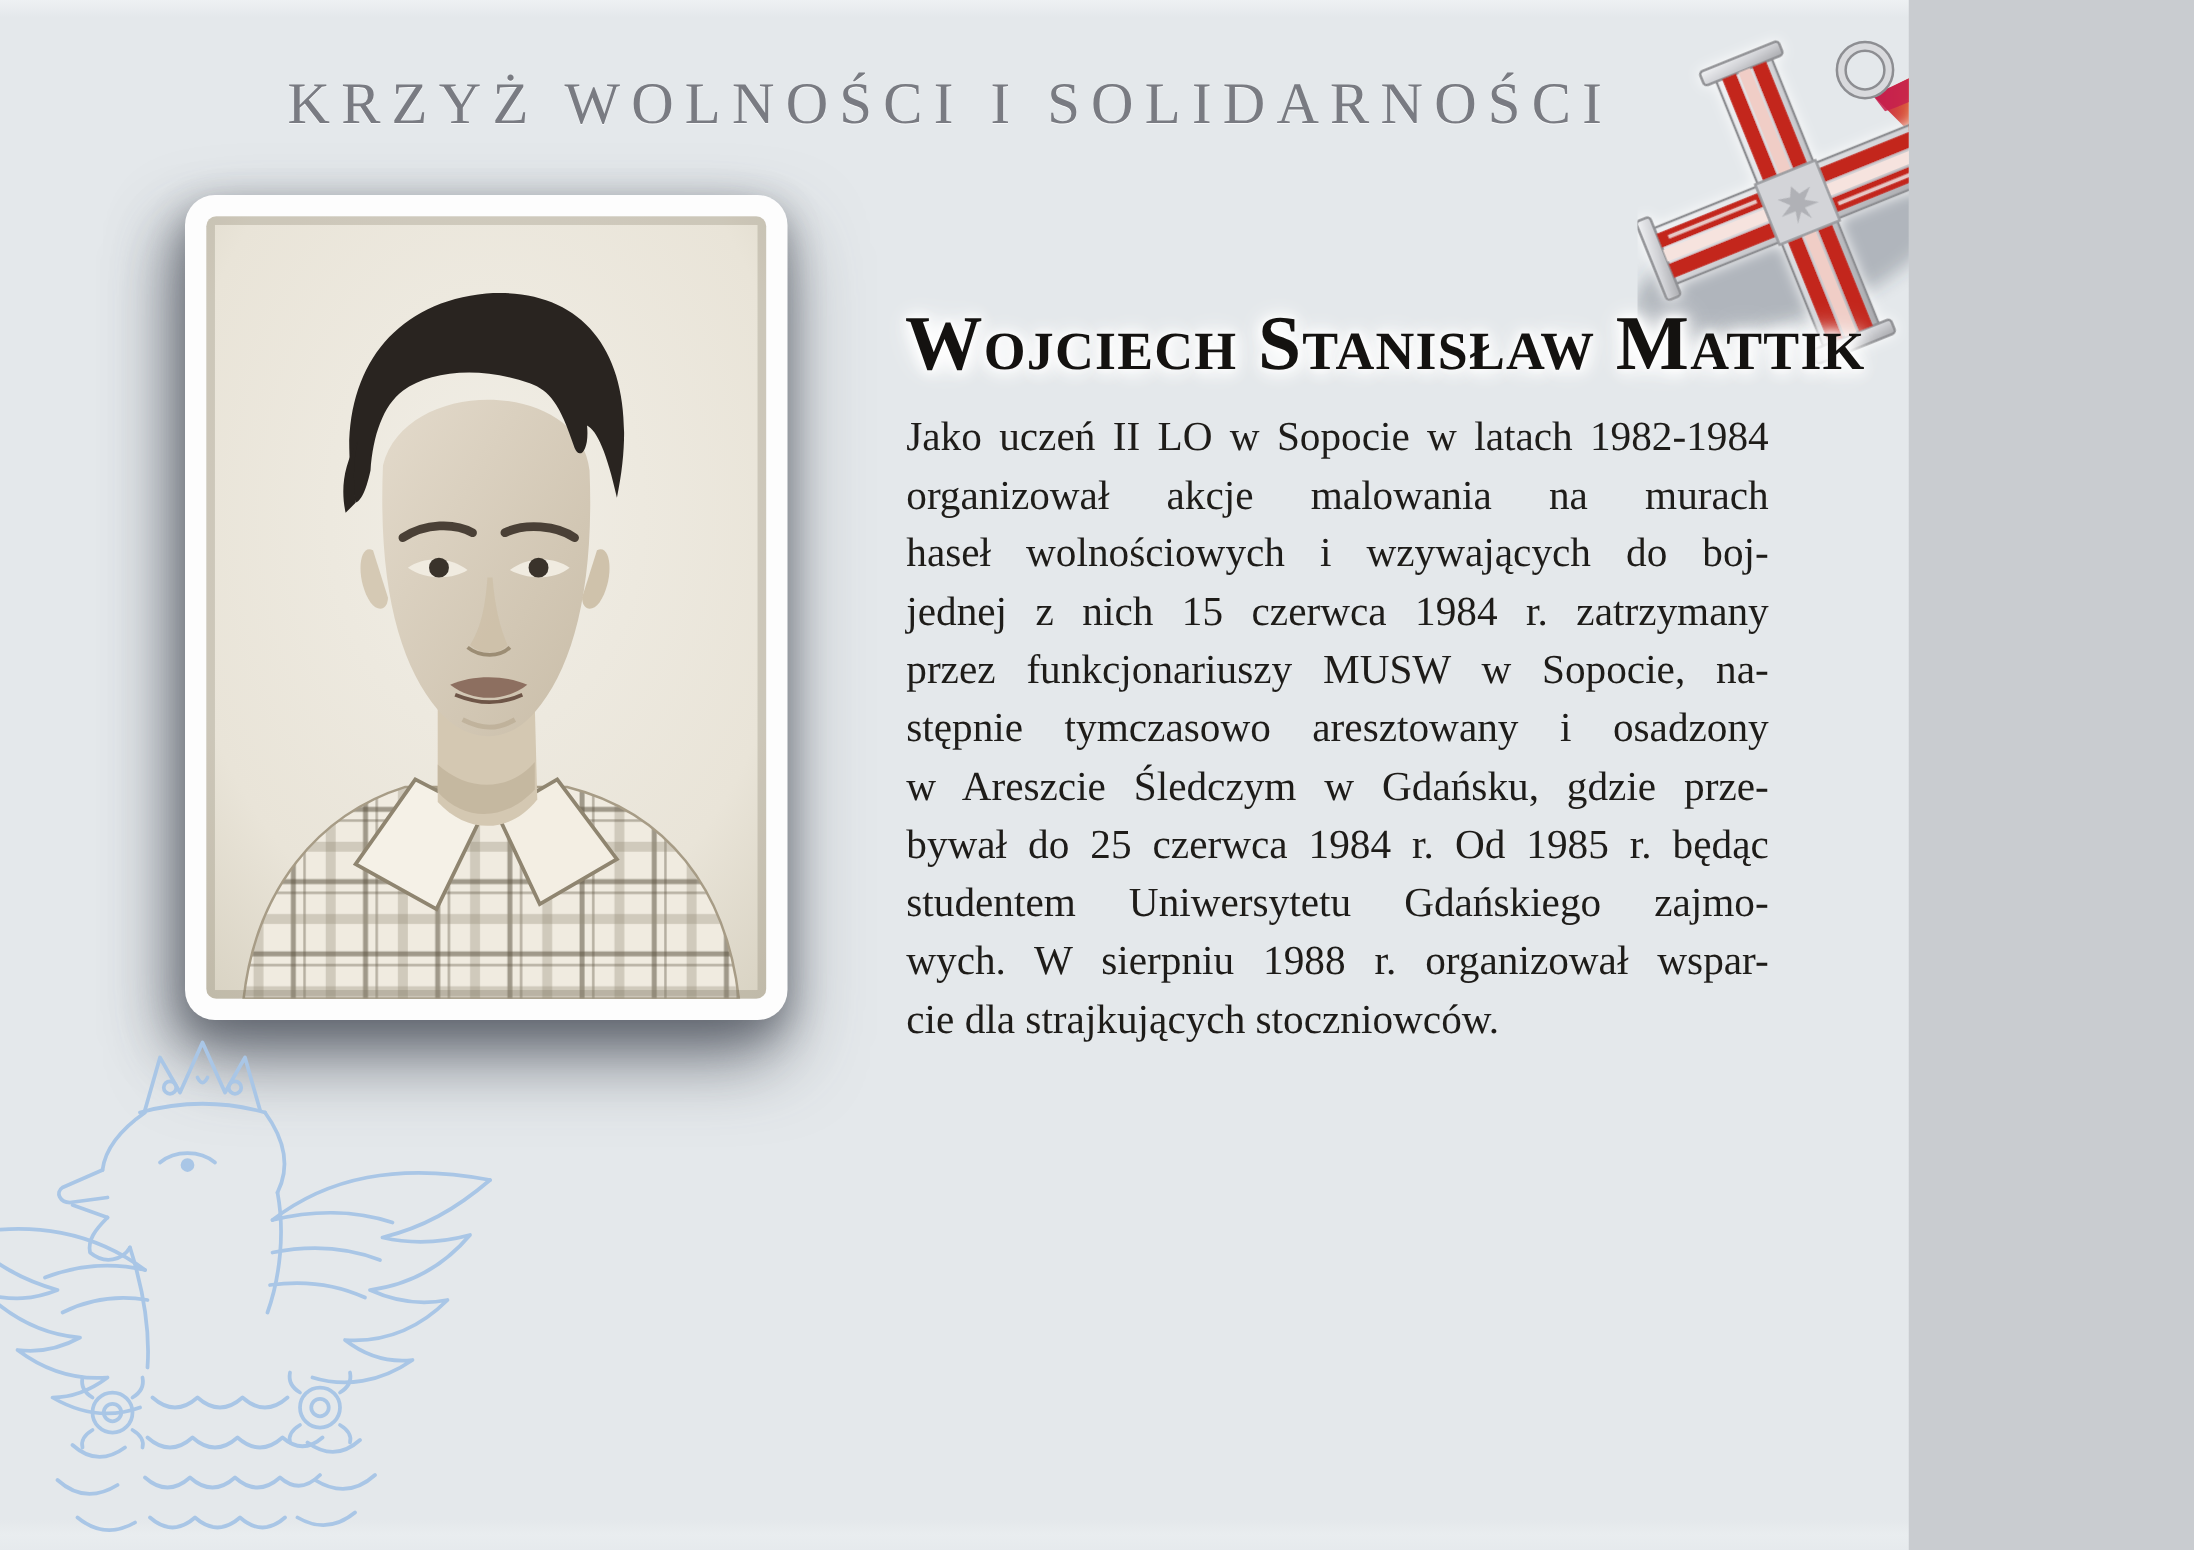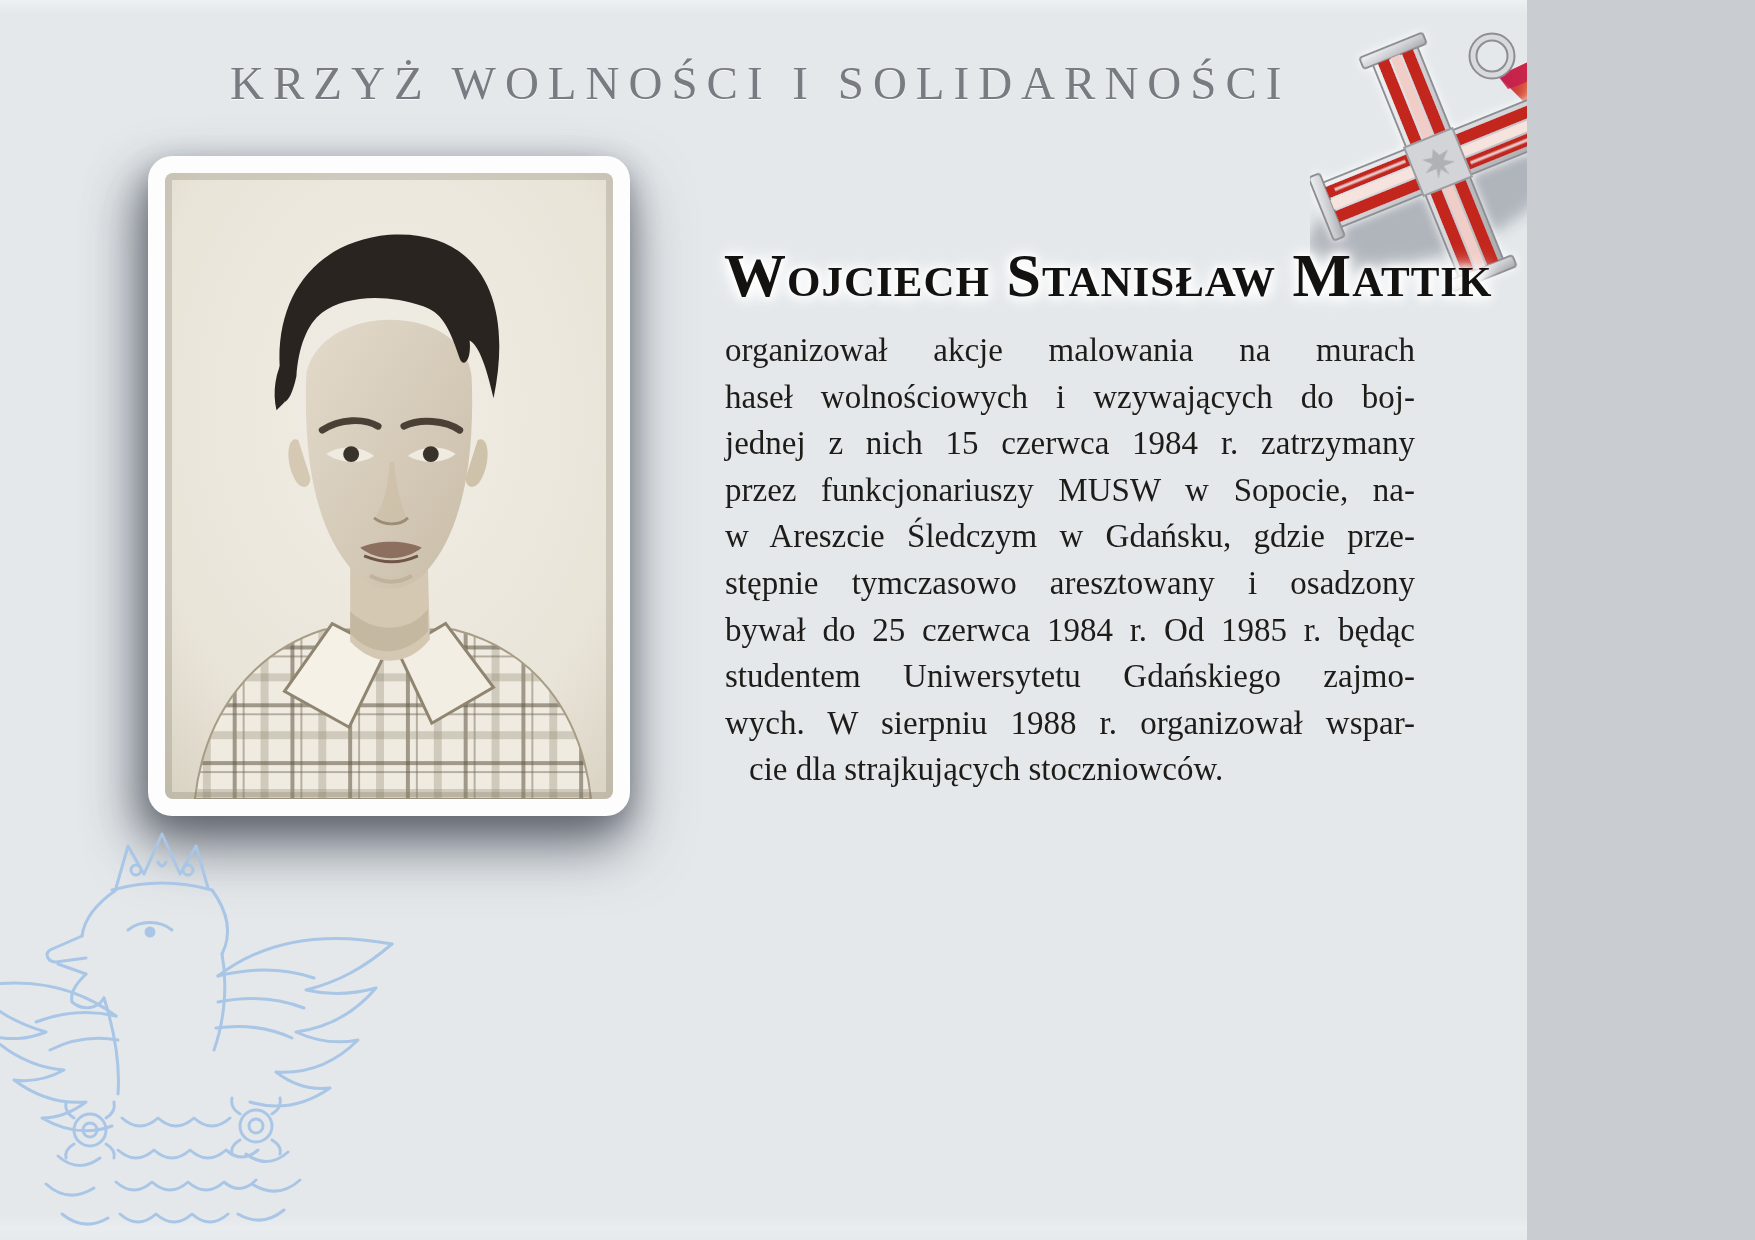--- a/index.html
+++ b/index.html
@@ -36,21 +36,21 @@
     font-variant:small-caps; font-weight:600; font-size:34px; color:#18160f;
     letter-spacing:.5px;
     text-shadow:0 0 8px rgba(255,255,255,.9),0 0 14px rgba(255,255,255,.8);
     z-index:5;
   }
   .bio{
     position:absolute; left:725px; top:327px; width:690px; color:#1e1c19;
     font-size:33px; line-height:46.6px;
   }
   .bio .bio-line{ text-align:justify; text-align-last:justify; white-space:normal; }
-  .bio .bio-line:last-child{ text-align-last:left;margin-left:24px; }
+  .bio .bio-line:last-child{ text-align-last:left; }
   
   .medal{ position:absolute; left:1310px; top:-6px; width:450px; height:320px; z-index:1; }
   
   .eagle{ position:absolute; left:-34px; top:826px; width:430px; height:440px; }
 </style>
 </head>
 <body>
 
 <div class="page">
 
@@ -181,26 +181,27 @@
 
       <path d="M206,404 C222,412 234,412 248,404" fill="none" stroke="#b6a78e" stroke-width="4" opacity=".6"></path>
 
       <rect width="450" height="628" fill="none" stroke="rgba(120,110,90,.25)" stroke-width="14"></rect>
     </svg>
   </div>
 
   <div class="person-name">Wojciech Stanisław Mattik</div>
 
   <div class="bio">
+      <div class="bio-line">Jako uczeń II LO w Sopocie w latach 1982-1984</div>
       <div class="bio-line">organizował akcje malowania na murach</div>
       <div class="bio-line">haseł wolnościowych i wzywających do boj-</div>
       <div class="bio-line">jednej z nich 15 czerwca 1984 r. zatrzymany</div>
       <div class="bio-line">przez funkcjonariuszy MUSW w Sopocie, na-</div>
+      <div class="bio-line">stępnie tymczasowo aresztowany i osadzony</div>
       <div class="bio-line">w Areszcie Śledczym w Gdańsku, gdzie prze-</div>
-      <div class="bio-line">stępnie tymczasowo aresztowany i osadzony</div>
       <div class="bio-line">bywał do 25 czerwca 1984 r. Od 1985 r. będąc</div>
       <div class="bio-line">studentem Uniwersytetu Gdańskiego zajmo-</div>
       <div class="bio-line">wych. W sierpniu 1988 r. organizował wspar-</div>
       <div class="bio-line">cie dla strajkujących stoczniowców.</div>
     </div>
 
   <div class="eagle">
     <svg viewBox="0 0 430 440" width="430" height="440" fill="none" stroke="#a9c6e6" stroke-width="3" stroke-linecap="round" stroke-linejoin="round">
 
       <path d="M150,62 L162,20 L178,48 L196,8 L214,48 L230,20 L242,62"></path>

